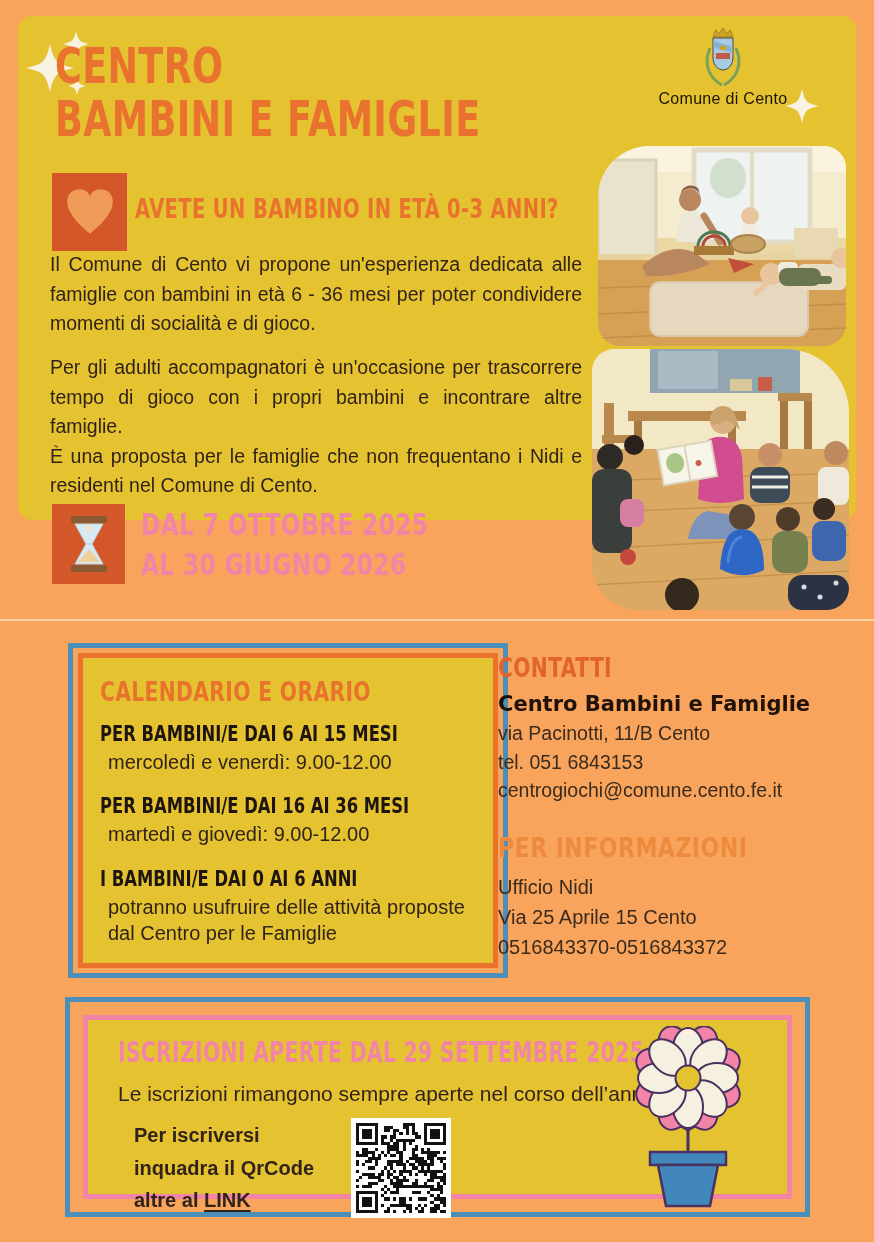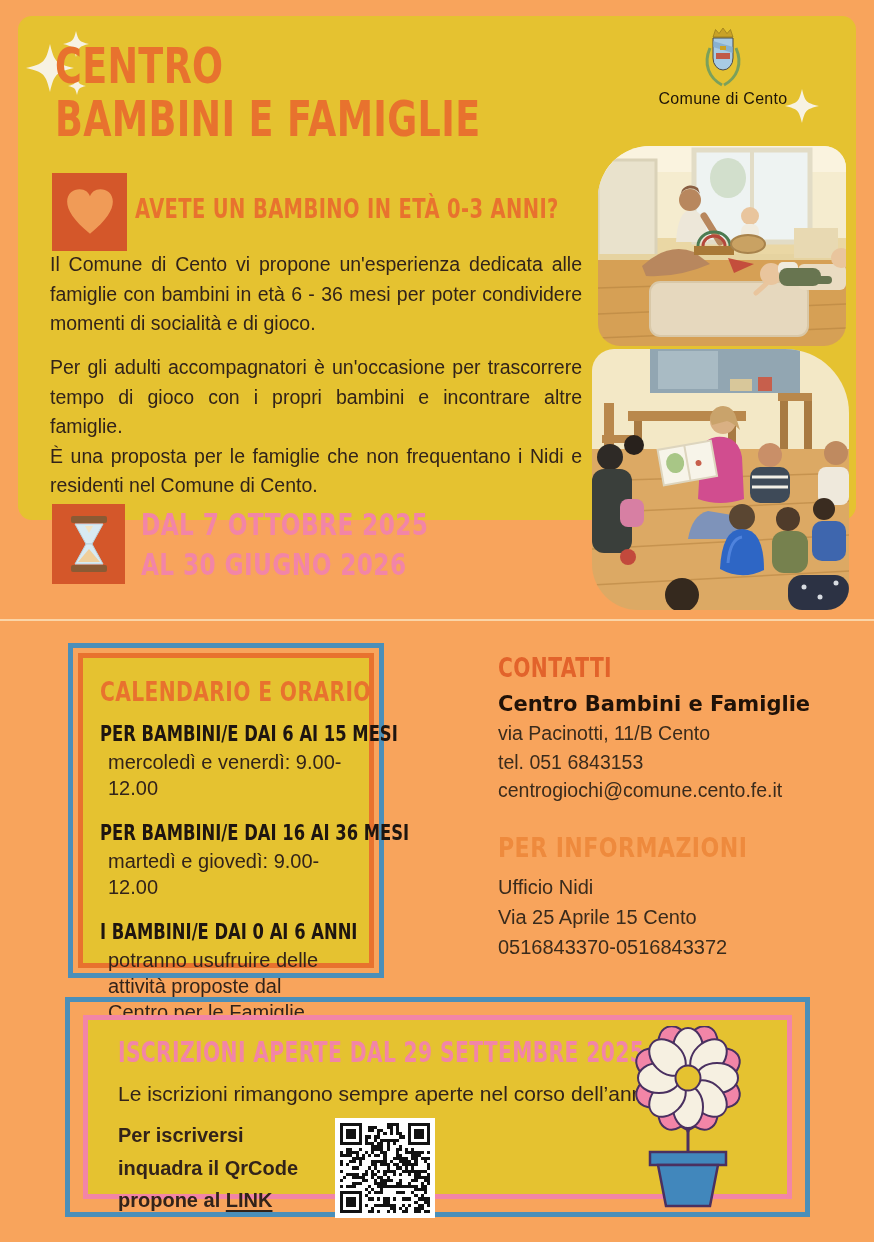--- a/index.html
+++ b/index.html
@@ -42,21 +42,21 @@
   .photo1 { position:absolute; left:598px; top:146px; width:248px; height:200px;
             border-radius:52px 22px 22px 22px; overflow:hidden; }
   .photo2 { position:absolute; left:592px; top:349px; width:257px; height:261px;
             border-radius:22px 64px 22px 46px; overflow:hidden; }
   .photo1 svg,.photo2 svg { display:block; }
 
   .divider { position:absolute; left:0; top:619px; width:874px; height:2px;
              background:rgba(252,233,201,.7); }
 
   
-  .calendar-box { position:absolute; left:68px; top:643px; width:316px; height:335px;
+  .calendar-box { position:absolute; left:68px; top:643px; width:440px; height:335px;
                   border:5px solid #4B8FB9; padding:5px; }
   .calendar-inner { border:5px solid #E8722E; background:#E5C230; height:100%;
                     padding:15px 17px; }
   .calendar-title { font-size:27px; color:#E8722E; margin:3px 0 15px; }
   .cal-heading { font-size:21px; color:#1E1510; }
   .cal-heading .dsp { letter-spacing:0; }
   .cal-detail { font-size:20px; color:#32231A; line-height:1.32; margin:3px 8px 19px; }
   .cal-detail.last { margin-bottom:0; }
 
   
@@ -70,21 +70,21 @@
   .info-title { font-size:26px; color:#EE8A3D; margin-bottom:9px; }
   .info-line { font-size:20px; color:#3A2B1C; line-height:1.5; }
 
   
   .enroll-box { position:absolute; left:65px; top:997px; width:745px; height:220px;
                 border:5px solid #4B8FB9; padding:13px; }
   .enroll-inner { border:5px solid #F285A7; background:#E5C230; height:100%;
                   padding:15px 18px 12px 30px; position:relative; }
   .enroll-title { font-size:29px; color:#F285A7; }
   .enroll-sub { font-size:21px; color:#32231A; margin-top:13px; }
-  .qr-row { position:absolute; left:30px; top:98px; display:flex; align-items:center; gap:37px; }
+  .qr-row { position:absolute; left:46px; top:98px; display:flex; align-items:center; gap:37px; }
   .qr-text { font-size:20px; font-weight:700; color:#32231A; line-height:1.62; }
   .qr-text a { color:#32231A; font-weight:800; text-decoration:underline; text-underline-offset:3px; }
   .qr { width:100px; height:100px; background:#FFFFFF; padding:5px; }
   .flower { position:absolute; right:38px; top:6px; }
 </style>
 </head>
 <body>
 
 <div class="page">
 
@@ -284,21 +284,21 @@
 
   <div class="enroll-box">
     <div class="enroll-inner">
       <div class="enroll-title dsp sx70">ISCRIZIONI APERTE DAL 29 SETTEMBRE 2025</div>
       <div class="enroll-sub">Le iscrizioni rimangono sempre aperte nel corso dell’anno.</div>
 
       <div class="qr-row">
         <div class="qr-text">
           <div>Per iscriversi</div>
           <div>inquadra il QrCode</div>
-          <div><span>propone al </span><a href="#">LINK</a></div>
+          <div><span>altre al </span><a href="#">LINK</a></div>
         </div>
         <div class="qr">
           <svg id="qr-svg" width="90" height="90" viewBox="0 0 29 29" shape-rendering="crispEdges">
               <rect x="0" y="0" width="29" height="29" fill="#FFFFFF"></rect>
               <rect x="0" y="0" width="7" height="7" fill="#121212"></rect>
               <rect x="1" y="1" width="5" height="5" fill="#FFFFFF"></rect>
               <rect x="2" y="2" width="3" height="3" fill="#121212"></rect>
               <rect x="22" y="0" width="7" height="7" fill="#121212"></rect>
               <rect x="23" y="1" width="5" height="5" fill="#FFFFFF"></rect>
               <rect x="24" y="2" width="3" height="3" fill="#121212"></rect>

